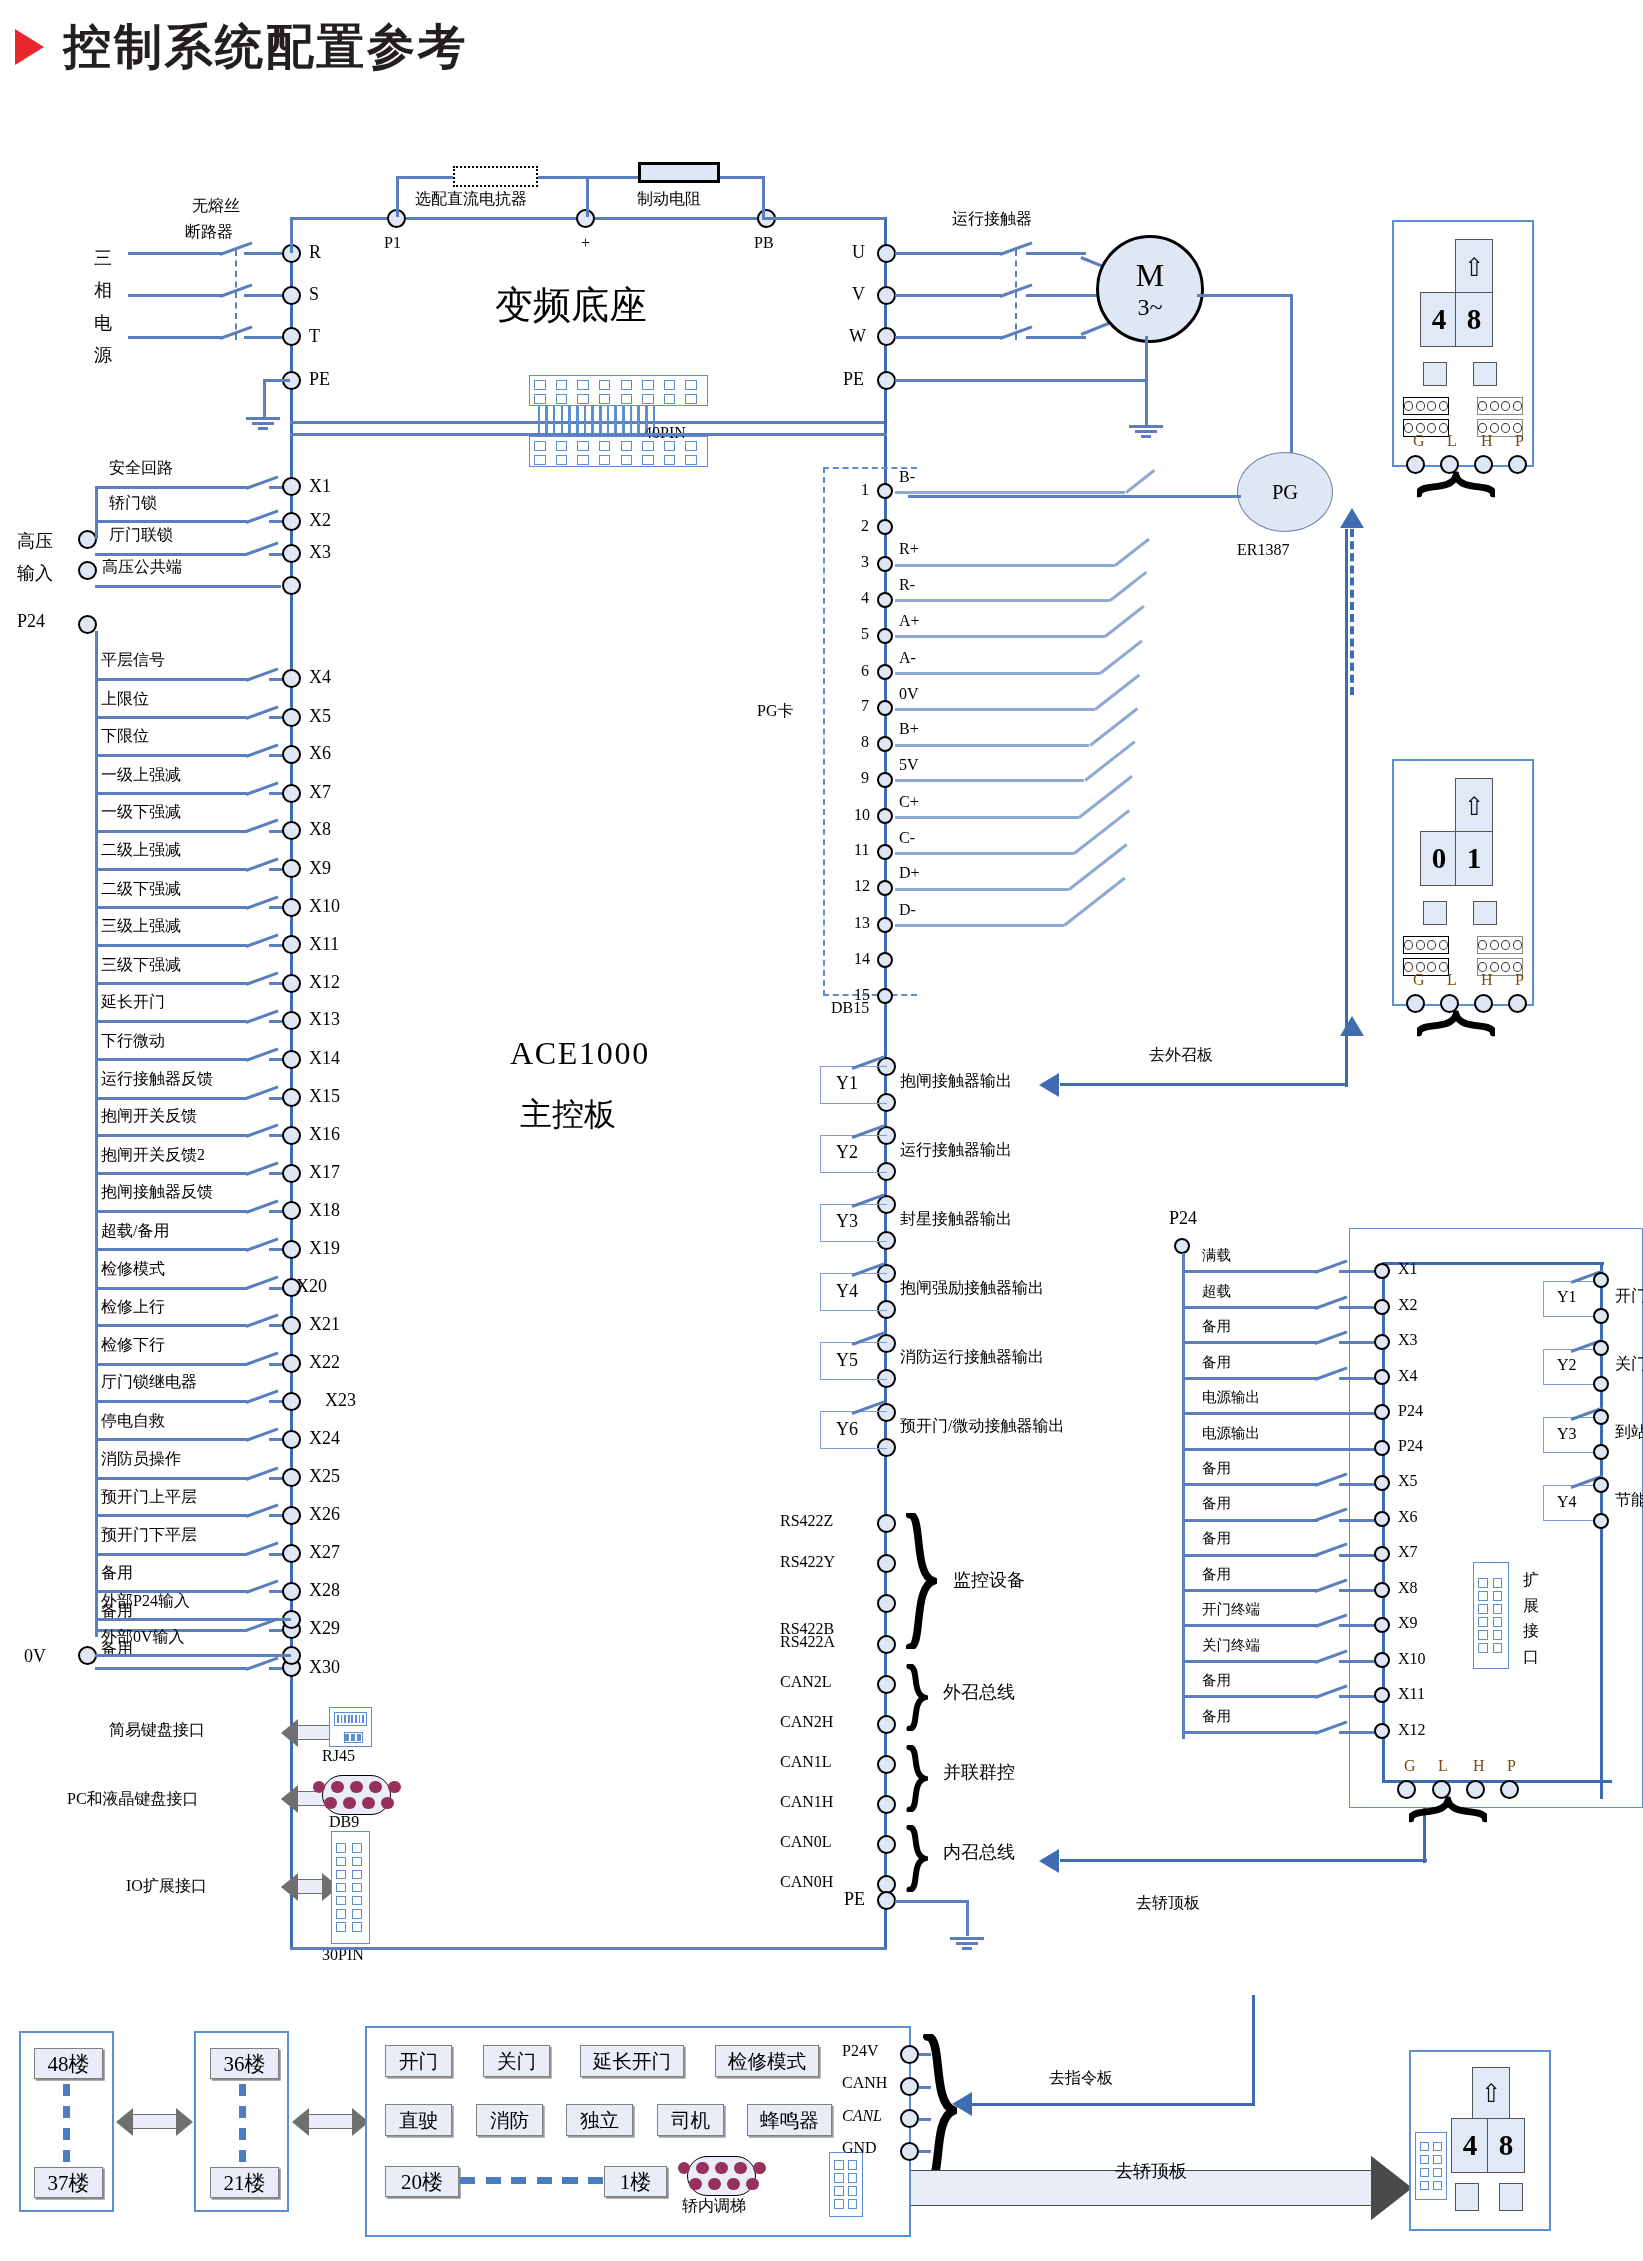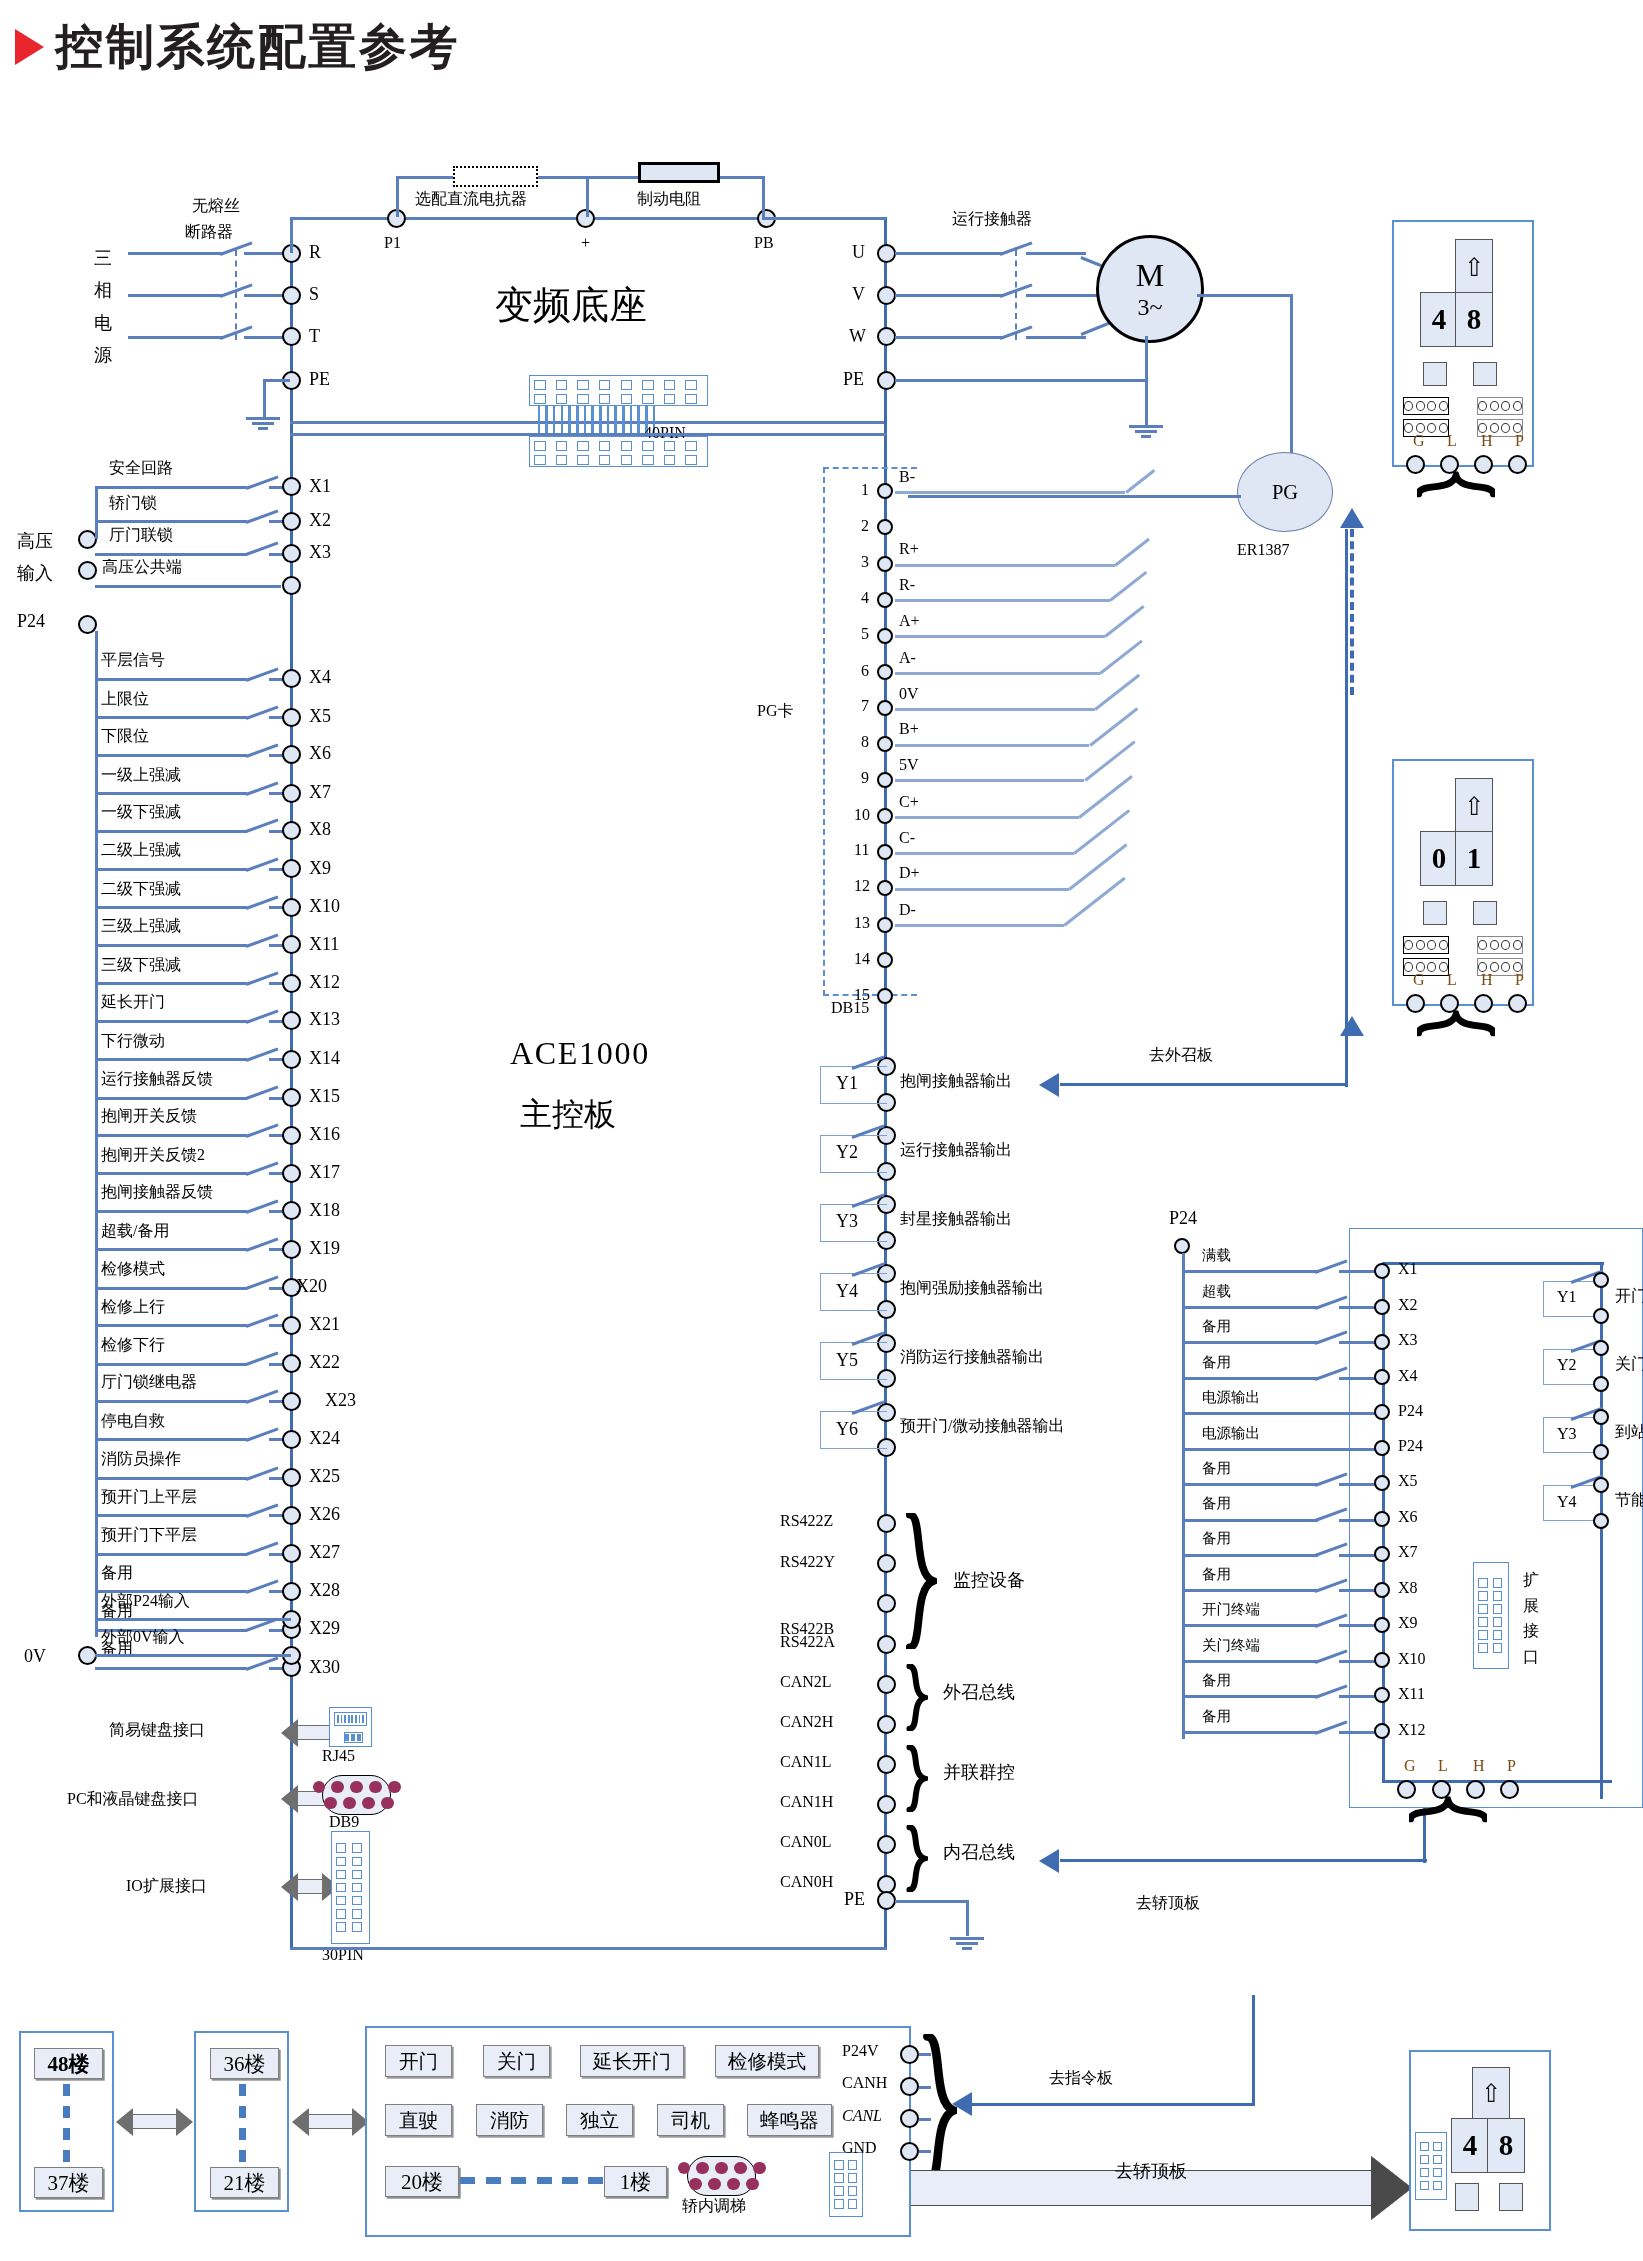--- a/index.html
+++ b/index.html
@@ -19,21 +19,21 @@
         background:#dfe6f4;border:2.6px solid #000;box-sizing:border-box;}
   .term.sm{width:16px;height:16px;border-width:2.6px;}
 
   .lbl{position:absolute;white-space:nowrap;font-size:18px;line-height:1;}
   .lbl.s{font-size:16px;}
   .lbl.xs{font-size:14.5px;}
   .lbl.big{font-size:32px;}
   .lbl.huge{font-size:38px;}
 
   
-  #title-row{position:absolute;left:15.3px;top:15.3px;display:flex;align-items:center;gap:11px;}
+  #title-row{position:absolute;left:15.3px;top:15.3px;display:flex;align-items:center;gap:19px;}
   #title-tri{width:0;height:0;border-left:29px solid #e8262b;border-top:18px solid transparent;border-bottom:18px solid transparent;}
   #title-text{font-family:"DejaVu Sans","Liberation Sans",sans-serif;font-weight:bold;font-size:48px;letter-spacing:2.6px;color:#231f20;}
 
   
   .sw{position:absolute;width:34px;height:13.6px;}
   .sw:before{content:"";position:absolute;left:0;top:11px;width:34px;height:2.6px;background:#5b7fbd;
              transform:rotate(-20deg);transform-origin:left center;}
 
   
   .dashv{position:absolute;border-left:2.6px dashed #5b7fbd;}
@@ -1015,21 +1015,21 @@
       <div class="lbl s" style="left:1473px;top:1758px;color:#7a4a10;">H</div>
       <div class="term" style="left:1466px;top:1780px;"></div>
       <div class="lbl s" style="left:1507px;top:1758px;color:#7a4a10;">P</div>
       <div class="term" style="left:1500px;top:1780px;"></div>
     </div>
   <svg class="brace" style="left:1409px;top:1797px;width:78px;height:25.6px;transform:rotate(180deg);" viewBox="0 0 92 30">
     <path d="M2,4 C2,18 40,6 46,26 C52,6 90,18 90,4" fill="none" stroke="#000" stroke-width="8" stroke-linecap="round"></path>
   </svg>
 
   <div class="bluebox" style="left:19px;top:2031px;width:95px;height:181px;"></div>
-  <div class="floorlabel" style="left:34px;top:2048px;width:67px;height:29px;font-weight:bold;">48楼</div>
+  <div class="floorlabel" style="left:34px;top:2048px;width:67px;height:29px;">48楼</div>
   <div class="dashline-v" style="left:63px;top:2084px;height:84px;"></div>
   <div class="floorlabel" style="left:34px;top:2167px;width:67px;height:29px;">37楼</div>
 
   <div class="dbl-arrow" style="left:116px;top:2107px;width:77px;">
     <div class="head-l"></div>
       <div class="shaft"></div>
       <div class="head-r"></div>
   </div>
 
   <div class="bluebox" style="left:194px;top:2031px;width:95px;height:181px;"></div>

